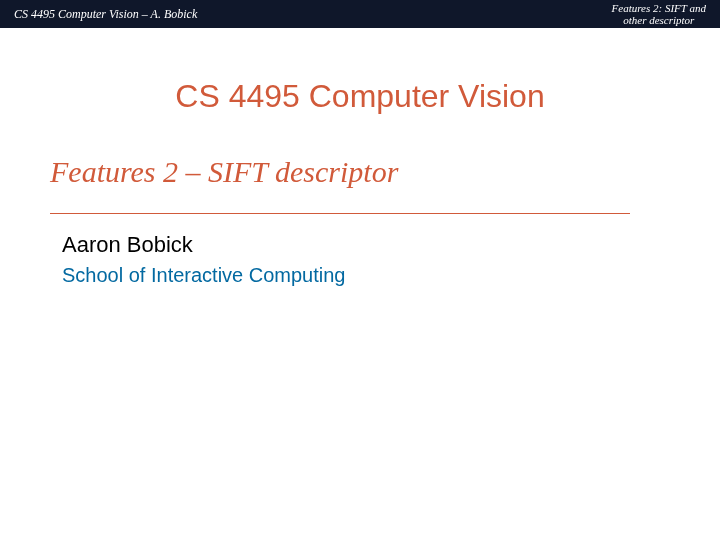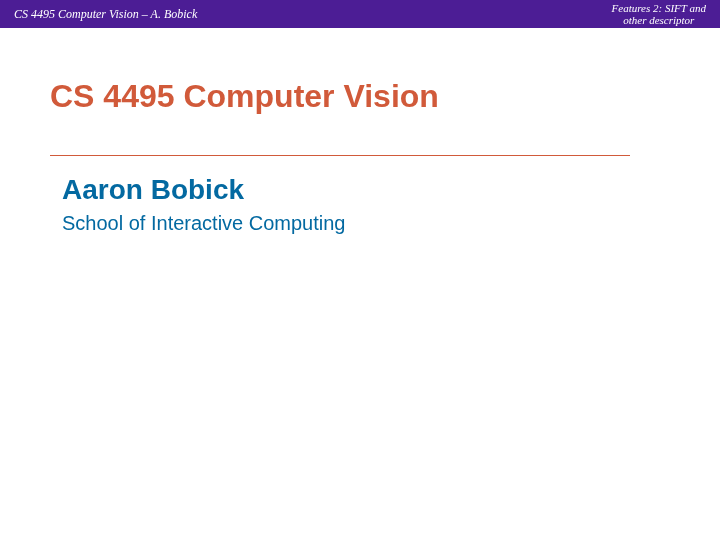--- a/index.html
+++ b/index.html
@@ -10,21 +10,21 @@
     body {
       width: 720px;
       height: 540px;
       background: #ffffff;
       font-family: Arial, Helvetica, sans-serif;
       overflow: hidden;
     }
     .header-bar {
       width: 100%;
       height: 28px;
-      background: #4c1d95;
+      background: #0f172a;
       display: flex;
       justify-content: space-between;
       align-items: center;
       padding: 0 14px;
     }
     .header-left {
       color: #ffffff;
       font-style: italic;
       font-size: 12px;
       font-family: Georgia, 'Times New Roman', serif;
@@ -36,41 +36,42 @@
       font-family: Georgia, 'Times New Roman', serif;
       text-align: center;
       line-height: 1.1;
     }
     .content {
       padding: 50px 50px 0 50px;
     }
     .course-title {
       color: #d15a3a;
       font-size: 32px;
-      font-weight: bold;
+      font-weight: normal;
       margin-bottom: 40px;
+      text-align: center;
     }
     .lecture-title {
       color: #d15a3a;
       font-size: 30px;
       font-style: italic;
       font-weight: normal;
       margin-bottom: 24px;
       font-family: Georgia, 'Times New Roman', serif;
     }
     .divider {
       border: none;
       border-top: 1px solid #d15a3a;
       margin: 0 0 18px 0;
       width: 580px;
     }
     .author {
-      color: #0369a1;
-      font-size: 28px;
-      font-weight: bold;
+      color: #000000;
+      font-size: 22px;
+      font-weight: normal;
       margin-left: 12px;
       margin-bottom: 6px;
     }
     .school {
       color: #0369a1;
       font-size: 20px;
       font-weight: normal;
       margin-left: 12px;
     }
   </style>
@@ -80,16 +81,17 @@
 <div class="header-bar">
   <div class="header-left">CS 4495 Computer Vision – A. Bobick</div>
   <div class="header-right">
     <div>Features 2: SIFT and</div>
     <div>other descriptor</div>
   </div>
 </div>
 
 <div class="content">
   <h1 class="course-title">CS 4495 Computer Vision</h1>
+  <h2 class="lecture-title">Features 2 – SIFT descriptor</h2>
   <hr class="divider">
   <p class="author">Aaron Bobick</p>
   <p class="school">School of Interactive Computing</p>
 </div>
 
 </body></html>

